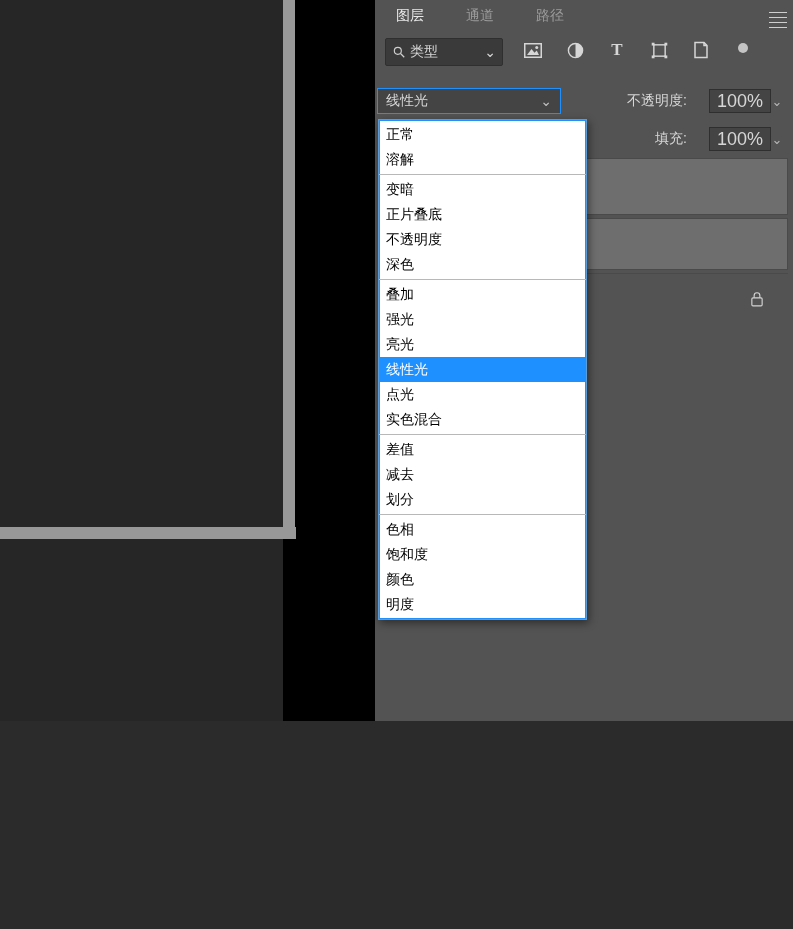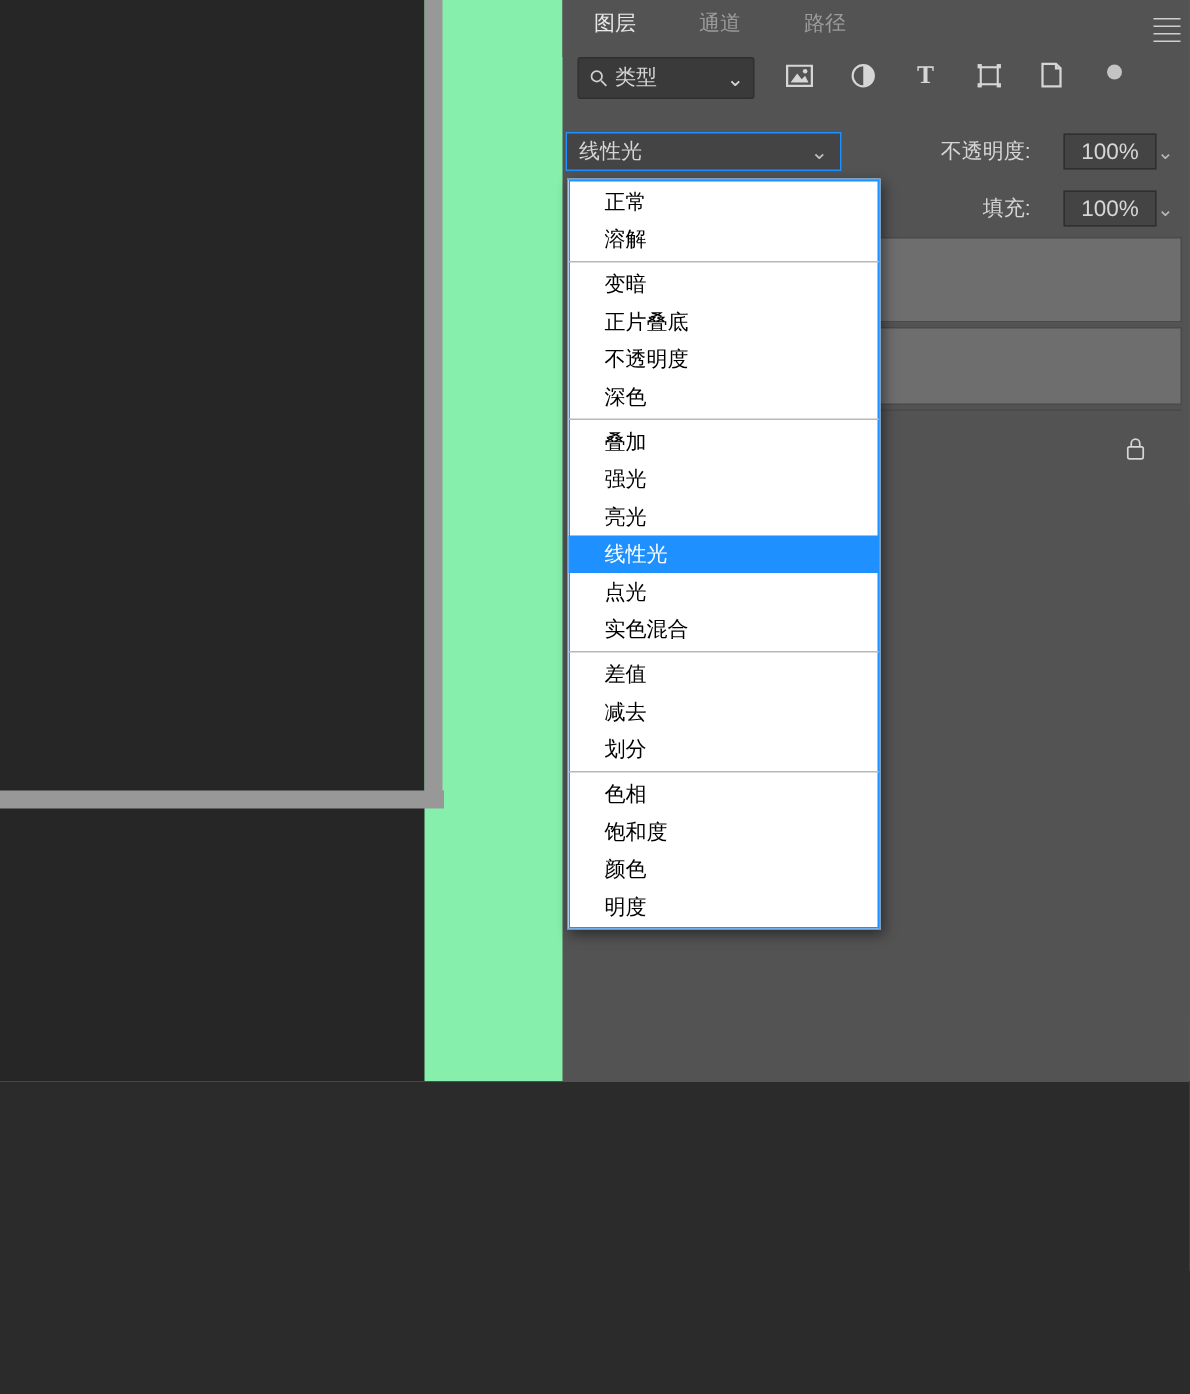--- a/index.html
+++ b/index.html
@@ -1,16 +1,16 @@
 <!DOCTYPE html>
 <html><head>
 <meta charset="utf-8">
 <style>
 html,body{margin:0;padding:0;font-family:"Microsoft YaHei","Segoe UI",Arial,sans-serif;font-size:13px;background:#2b2b2b}
-.stage{position:relative;width:793px;height:721px;background:#86efac;overflow:hidden}
+.stage{position:relative;width:793px;height:721px;background:#000000;overflow:hidden}
 
 .canvas-dark{position:absolute;left:0;top:0;width:283px;height:929px;background:#262626}
 .canvas-edge{position:absolute;left:283px;top:0;width:12px;height:529px;background:#989898}
 .canvas-bottom{position:absolute;left:0;top:527px;width:296px;height:12px;background:#989898}
 
 .panel{position:absolute;right:0;top:0;width:418px;height:929px;background:#535353;color:#d6d6d6}
 .tabs{height:38px;display:flex;align-items:flex-start}
 .tab{height:38px;line-height:30px;padding:0 21px;font-size:14px;color:#9b9b9b;cursor:pointer}
 .tab.active{background:#535353;color:#e8e8e8;box-shadow:inset 0 -1px 0 #535353}
 .tabs-bg{position:absolute;top:0;left:0;right:0;height:38px;background:#444;z-index:-1}
@@ -21,33 +21,33 @@
 .filter-box{display:flex;align-items:center;width:104px;height:26px;background:#3a3a3a;border:1px solid #2f2f2f;border-radius:2px;padding:0 6px;color:#d6d6d6;font-size:14px;cursor:pointer}
 .filter-box svg{margin-right:4px}
 .filter-box .chev{margin-left:auto}
 .fbtn{width:24px;height:24px;display:flex;align-items:center;justify-content:center;color:#d6d6d6;cursor:pointer}
 .fdot{width:10px;height:10px;border-radius:50%;background:#c4c4c4}
 
 .row2{height:38px;display:flex;align-items:center;padding:0 10px 0 2px}
 .blend-select{width:166px;height:24px;border:1px solid #1e90ff;background:#444;color:#d6d6d6;display:flex;align-items:center;padding:0 8px;font-size:14px;cursor:pointer}
 .blend-select .chev{margin-left:auto;color:#bfbfbf}
 .lbl{margin-left:auto;margin-right:22px;color:#d6d6d6;font-size:14px}
-.val-box{width:60px;height:22px;background:#444;border:1px solid #2f2f2f;display:flex;align-items:center;justify-content:center;font-size:15px}
+.val-box{width:60px;height:22px;background:#444;border:1px solid #2f2f2f;display:flex;align-items:center;justify-content:center;font-size:18px}
 .tiny-chev{width:12px;height:22px;display:flex;align-items:center;justify-content:center;color:#b8b8b8}
 
 .row3{height:38px;display:flex;align-items:center;padding:0 10px 0 110px}
 
 .layer-row{height:55px;background:#6e6e6e;border:1px solid #4a4a4a;margin:0 5px 3px 17px}
 .layer-row.small{height:50px}
 .lock-row{height:49px;margin:0 5px 0 17px;border-top:1px solid #4a4a4a;display:flex;align-items:center;justify-content:flex-end;padding-right:24px}
 
 .dropdown{position:absolute;left:378px;top:119px;width:207px;background:#fff;border:1px solid #5b9dd9;box-shadow:0 0 0 1px #1e90ff inset, 2px 3px 8px rgba(0,0,0,.45);z-index:50;font-size:14px;color:#000}
 .dd-group{border-bottom:1px solid #b8b8b8;padding:2px 0}
 .dd-group:last-child{border-bottom:none}
-.dd-item{padding:2px 24px;line-height:21px;cursor:pointer;white-space:nowrap}
+.dd-item{padding:2px 7px;line-height:21px;cursor:pointer;white-space:nowrap}
 .dd-item.sel{background:#1e90ff;color:#fff}
 
 svg{display:block}
 </style>
 </head>
 <body>
 
 <div class="stage">
   <div class="canvas-dark"></div>
   <div class="canvas-edge"></div>

